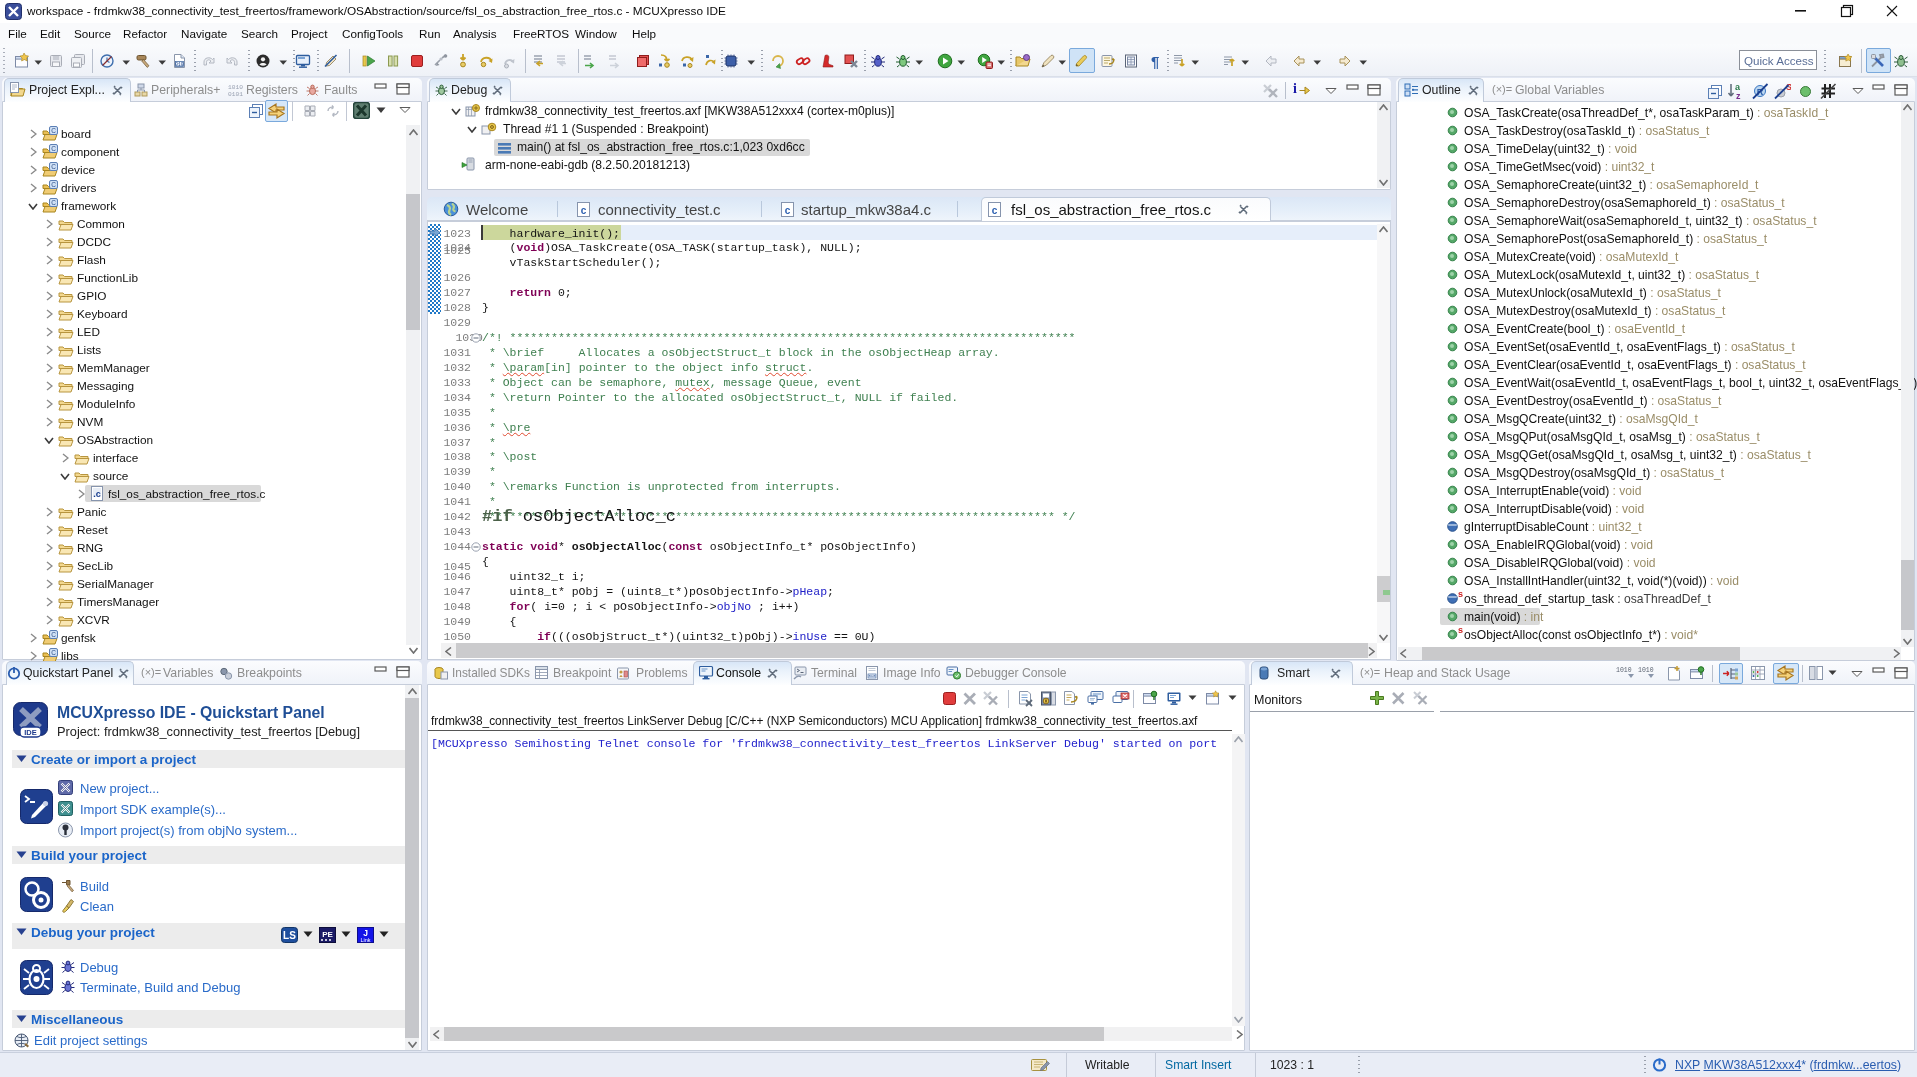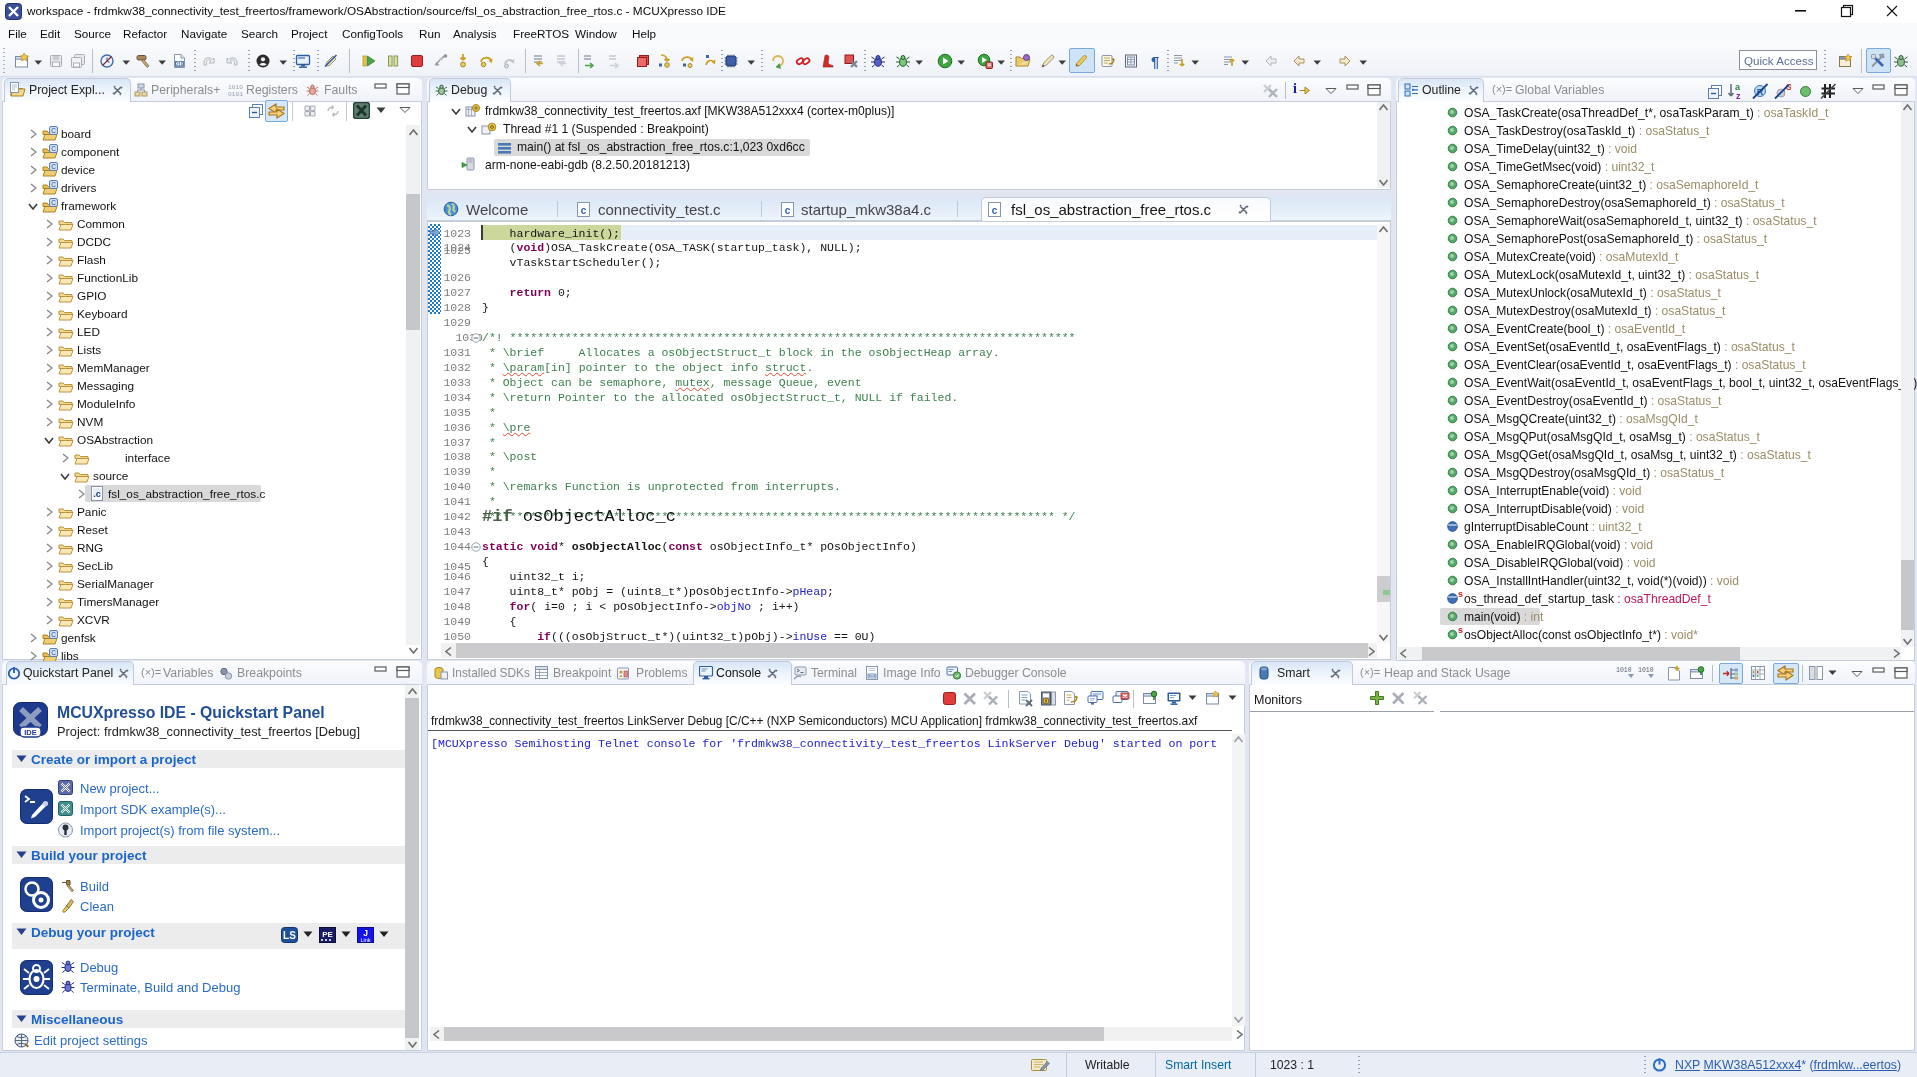--- a/index.html
+++ b/index.html
@@ -537,21 +537,21 @@
     <path d="M1 12 L3 6.5 H15 L13 12 Z" fill="#f9e7b4" stroke="#b8953f" stroke-width="1"></path>
   </svg>
 <span style="position:absolute;left:77px;top:433px;white-space:nowrap;font-size:11.8px;color:#111;">OSAbstraction</span>
 <svg style="position:absolute;left:61px;top:453px;" width="8" height="10" viewBox="0 0 8 10">
     <path d="M2 1 L7 5 L2 9" fill="none" stroke="#8a8a8a" stroke-width="1.4"></path>
   </svg>
 <svg style="position:absolute;left:74px;top:452px;" width="16" height="13" viewBox="0 0 16 13">
     <path d="M1 3 h4 l1.5 1.5 H14 v2 H1 z" fill="#f3d88f" stroke="#b8953f" stroke-width="1"></path>
     <path d="M1 12 L3 6.5 H15 L13 12 Z" fill="#f9e7b4" stroke="#b8953f" stroke-width="1"></path>
   </svg>
-<span style="position:absolute;left:93px;top:451px;white-space:nowrap;font-size:11.8px;color:#111;margin-left:32px;">interface</span>
+<span style="position:absolute;left:93px;top:451px;white-space:nowrap;font-size:11.8px;color:#111;">interface</span>
 <svg style="position:absolute;left:60px;top:472px;" width="10" height="8" viewBox="0 0 10 8">
     <path d="M1 2 L5 7 L9 2" fill="none" stroke="#3b3b3b" stroke-width="1.6"></path>
   </svg>
 <svg style="position:absolute;left:74px;top:470px;" width="16" height="13" viewBox="0 0 16 13">
     <path d="M1 3 h4 l1.5 1.5 H14 v2 H1 z" fill="#f3d88f" stroke="#b8953f" stroke-width="1"></path>
     <path d="M1 12 L3 6.5 H15 L13 12 Z" fill="#f9e7b4" stroke="#b8953f" stroke-width="1"></path>
   </svg>
 <span style="position:absolute;left:93px;top:469px;white-space:nowrap;font-size:11.8px;color:#111;">source</span>
 <div style="position:absolute;left:85px;top:485px;width:176px;height:17px;background:#d9d9d9;border-radius:2px;"></div>
 <svg style="position:absolute;left:77px;top:489px;" width="8" height="10" viewBox="0 0 8 10">
@@ -1022,21 +1022,21 @@
 <svg style="position:absolute;left:1447px;top:575px;" width="12" height="12" viewBox="0 0 12 12">
     <circle cx="5.5" cy="5.5" r="4.3" fill="#55a868" stroke="#35824a"></circle>
     <circle cx="5" cy="5" r="2" fill="#9ed2a8"></circle>
   </svg>
 <span style="position:absolute;left:1464px;top:574px;white-space:nowrap;font-size:12.1px;color:#111;">OSA_InstallIntHandler(uint32_t, void(*)(void)) <span style="color:#9a8d68">: void</span></span>
 <svg style="position:absolute;left:1447px;top:593px;" width="12" height="12" viewBox="0 0 12 12">
     <circle cx="5.5" cy="5.5" r="4.8" fill="#3f6fb5" stroke="#27508a"></circle>
     <path d="M1.2 4 h8.6" stroke="#d8e4f2" stroke-width="1.2"></path>
   </svg>
 <span style="position:absolute;left:1458px;top:589px;white-space:nowrap;font-size:9px;color:#c22;font-weight:bold;">s</span>
-<span style="position:absolute;left:1464px;top:592px;white-space:nowrap;font-size:12.1px;color:#111;">os_thread_def_startup_task <span style="color:#be185d">: osaThreadDef_t</span></span>
+<span style="position:absolute;left:1464px;top:592px;white-space:nowrap;font-size:12.1px;color:#111;">os_thread_def_startup_task <span style="color:#404040">: osaThreadDef_t</span></span>
 <div style="position:absolute;left:1440px;top:608px;width:100px;height:17px;background:#d9d9d9;border-radius:2px;"></div>
 <svg style="position:absolute;left:1447px;top:611px;" width="12" height="12" viewBox="0 0 12 12">
     <circle cx="5.5" cy="5.5" r="4.3" fill="#55a868" stroke="#35824a"></circle>
     <circle cx="5" cy="5" r="2" fill="#9ed2a8"></circle>
   </svg>
 <span style="position:absolute;left:1464px;top:610px;white-space:nowrap;font-size:12.1px;color:#111;">main(void) <span style="color:#9a8d68">: int</span></span>
 <svg style="position:absolute;left:1447px;top:629px;" width="12" height="12" viewBox="0 0 12 12">
     <circle cx="5.5" cy="5.5" r="4.3" fill="#55a868" stroke="#35824a"></circle>
     <circle cx="5" cy="5" r="2" fill="#9ed2a8"></circle>
   </svg>
@@ -1112,21 +1112,21 @@
     <rect x="0.5" y="0.5" width="14" height="14" rx="2" fill="#3f8f8f" stroke="#1f6060"></rect>
     <path d="M3.5 3.5 L11.5 11.5 M11.5 3.5 L3.5 11.5" stroke="#fff" stroke-width="2.2"></path>
     <path d="M3.5 3.5 L11.5 11.5 M11.5 3.5 L3.5 11.5" stroke="#1f6060" stroke-width="0.7"></path>
   </svg>
 <span style="position:absolute;left:80px;top:802px;white-space:nowrap;font-size:13px;color:#2a6bc9;">Import SDK example(s)...</span>
 <svg style="position:absolute;left:58px;top:822px;" width="15" height="16" viewBox="0 0 15 16">
     <circle cx="7.5" cy="8" r="7" fill="#e8edf5" stroke="#8a96ab"></circle>
     <circle cx="7.5" cy="5.5" r="3" fill="#2a2f3a"></circle>
     <rect x="6.3" y="7.5" width="2.4" height="5.5" fill="#2a2f3a"></rect>
   </svg>
-<span style="position:absolute;left:80px;top:823px;white-space:nowrap;font-size:13px;color:#2a6bc9;">Import project(s) from file system...</span>
+<span style="position:absolute;left:80px;top:823px;white-space:nowrap;font-size:13px;color:#2a6bc9;">Import project(s) from objNo system...</span>
 <div style="position:absolute;left:12px;top:846px;width:395px;height:18px;background:#ececec;"></div>
 <svg style="position:absolute;left:16px;top:851px;" width="11" height="8" viewBox="0 0 11 8">
     <path d="M0.5 0.5 H10.5 L5.5 7 Z" fill="#27418f"></path>
   </svg>
 <span style="position:absolute;left:31px;top:848px;white-space:nowrap;font-size:13.5px;font-weight:bold;color:#1b65c9;">Build your project</span>
 <svg style="position:absolute;left:20px;top:877px;" width="33" height="35" viewBox="0 0 33 35">
     <rect x="0.5" y="0.5" width="32" height="34" rx="6" fill="#1f3f8f" stroke="#15296b"></rect>
     <circle cx="12" cy="12" r="6.5" fill="none" stroke="#fff" stroke-width="2.5"></circle>
     <circle cx="21" cy="23" r="7.5" fill="none" stroke="#fff" stroke-width="3"></circle>
     <circle cx="21" cy="23" r="2.5" fill="#fff"></circle>

